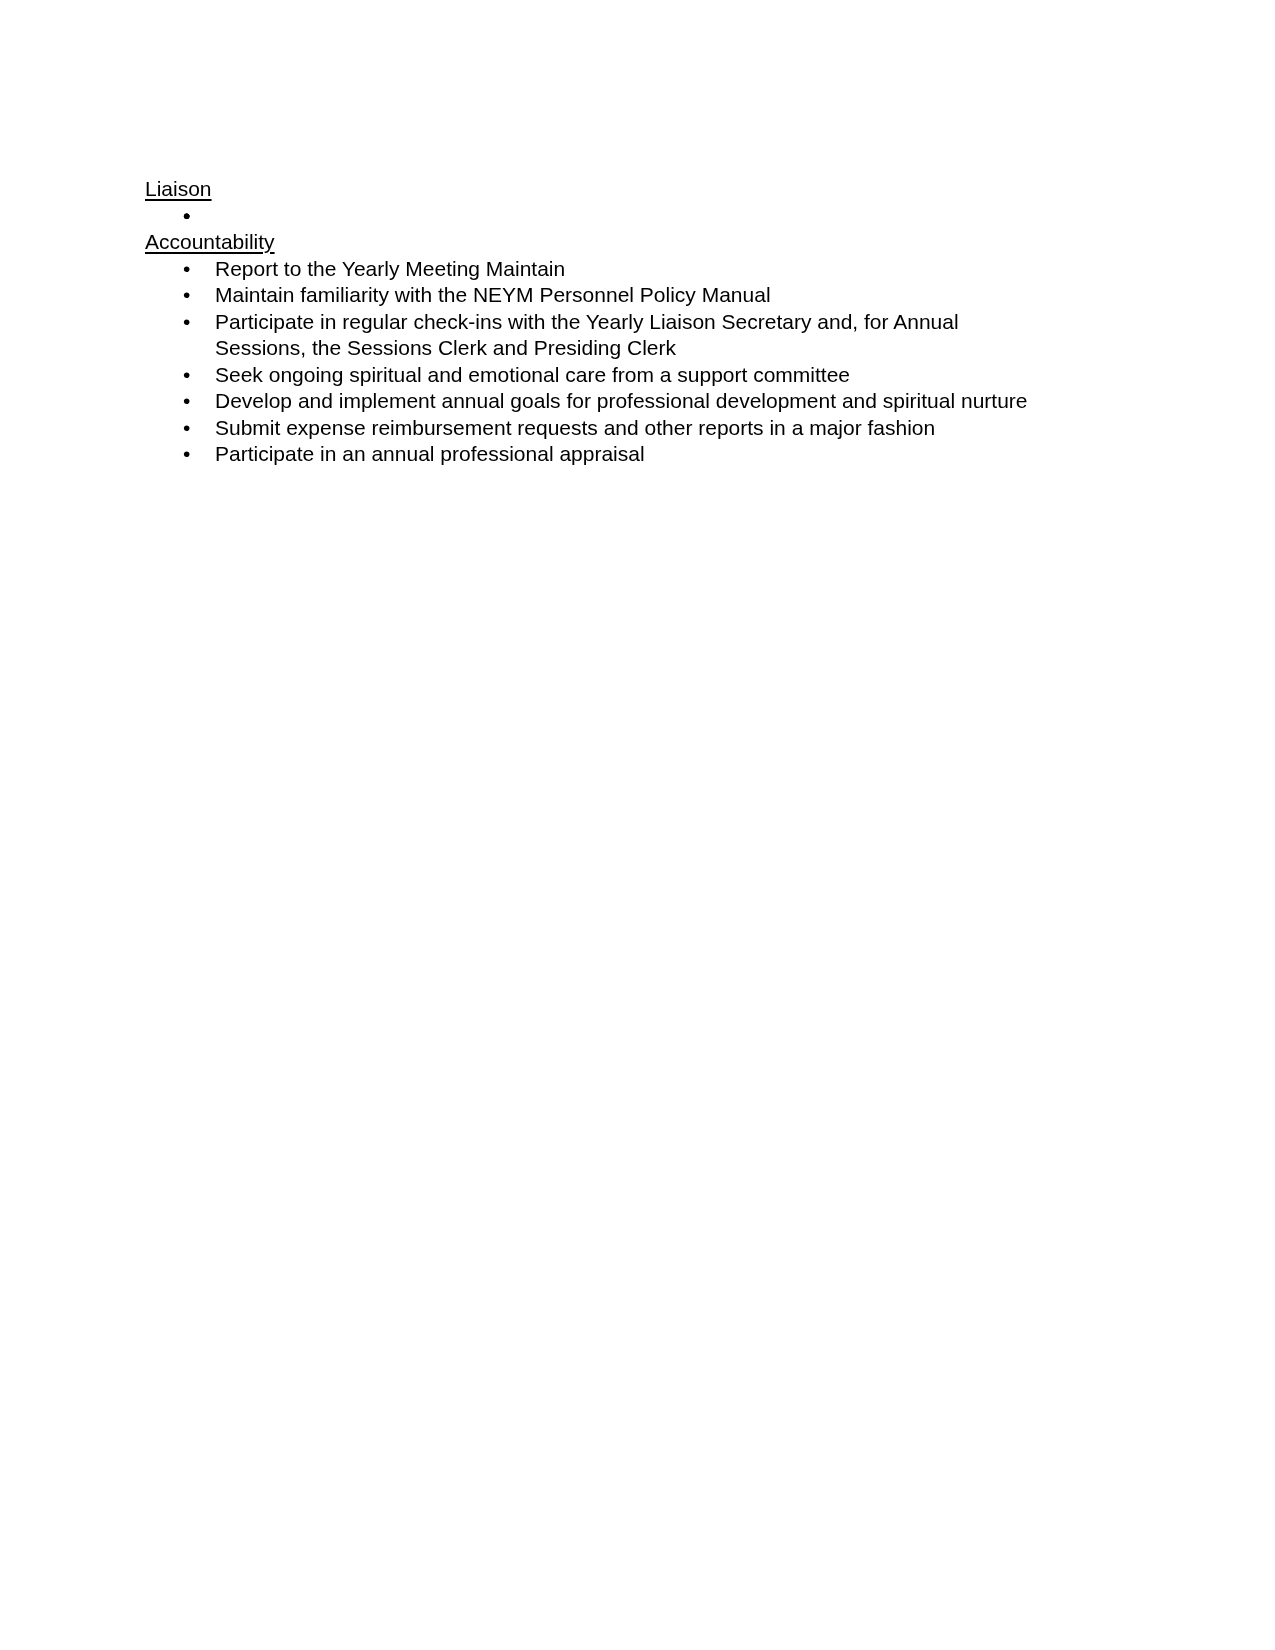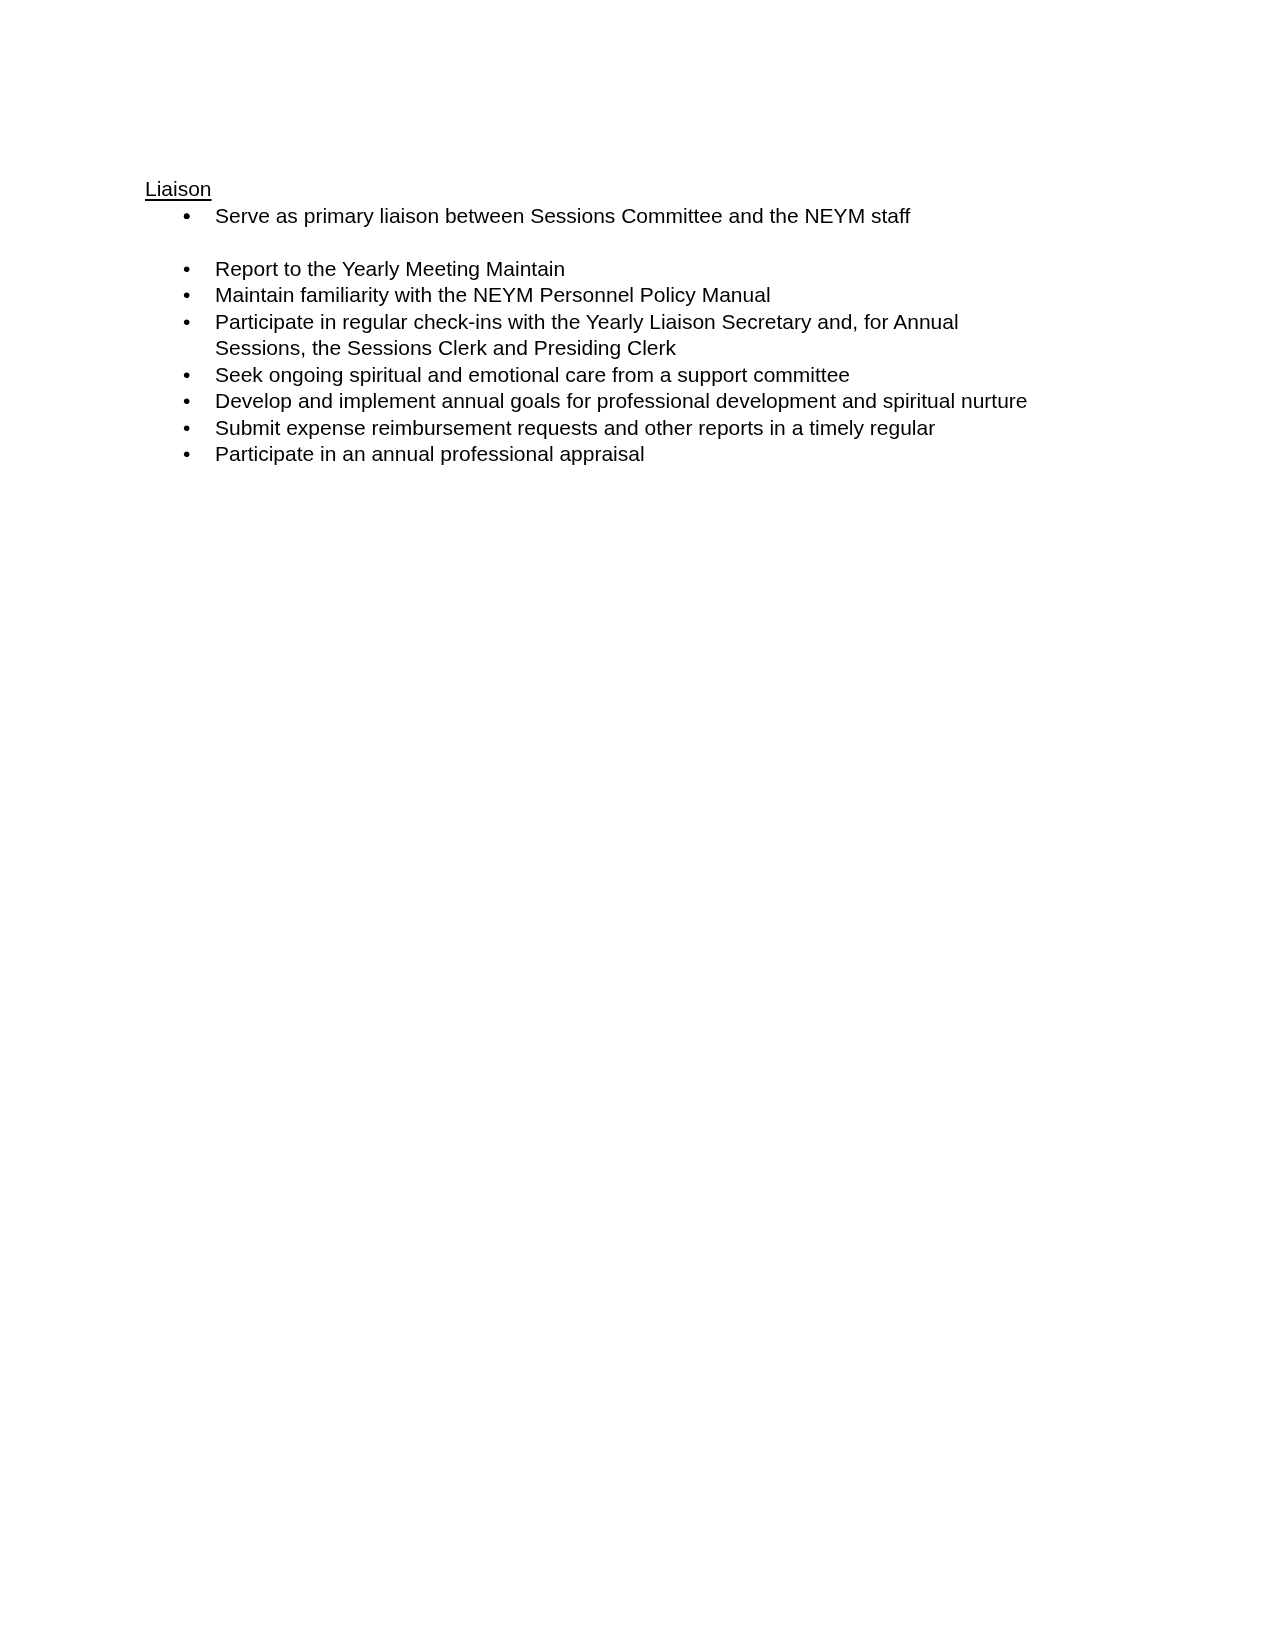--- a/index.html
+++ b/index.html
@@ -71,26 +71,26 @@
       <h2 class="section-heading">Liaison</h2>
       <ul class="bullet-list">
         <li>
           <span class="bullet-marker">•</span>
         </li>
         <li>
           <span class="bullet-marker">•</span>
         </li>
         <li>
           <span class="bullet-marker">•</span>
-          <span>Serve as primary liaison between Sessions Committee and the NEYM staff</span>
         </li>
       </ul>
     </section>
 
     <section class="doc-section">
+      <h2 class="section-heading">Accountability</h2>
       <ul class="bullet-list">
         <li>
           <span class="bullet-marker">•</span>
           <span>Report to the Yearly Meeting Maintain</span>
         </li>
         <li>
           <span class="bullet-marker">•</span>
           <span>Maintain familiarity with the NEYM Personnel Policy Manual</span>
         </li>
         <li>
@@ -100,21 +100,21 @@
         <li>
           <span class="bullet-marker">•</span>
           <span>Seek ongoing spiritual and emotional care from a support committee</span>
         </li>
         <li>
           <span class="bullet-marker">•</span>
           <span>Develop and implement annual goals for professional development and spiritual nurture</span>
         </li>
         <li>
           <span class="bullet-marker">•</span>
-          <span>Submit expense reimbursement requests and other reports in a timely regular</span>
+          <span>Submit expense reimbursement requests and other reports in a major fashion</span>
         </li>
         <li>
           <span class="bullet-marker">•</span>
           <span>Participate in an annual professional appraisal</span>
         </li>
       </ul>
     </section>
 
   </div>
 

